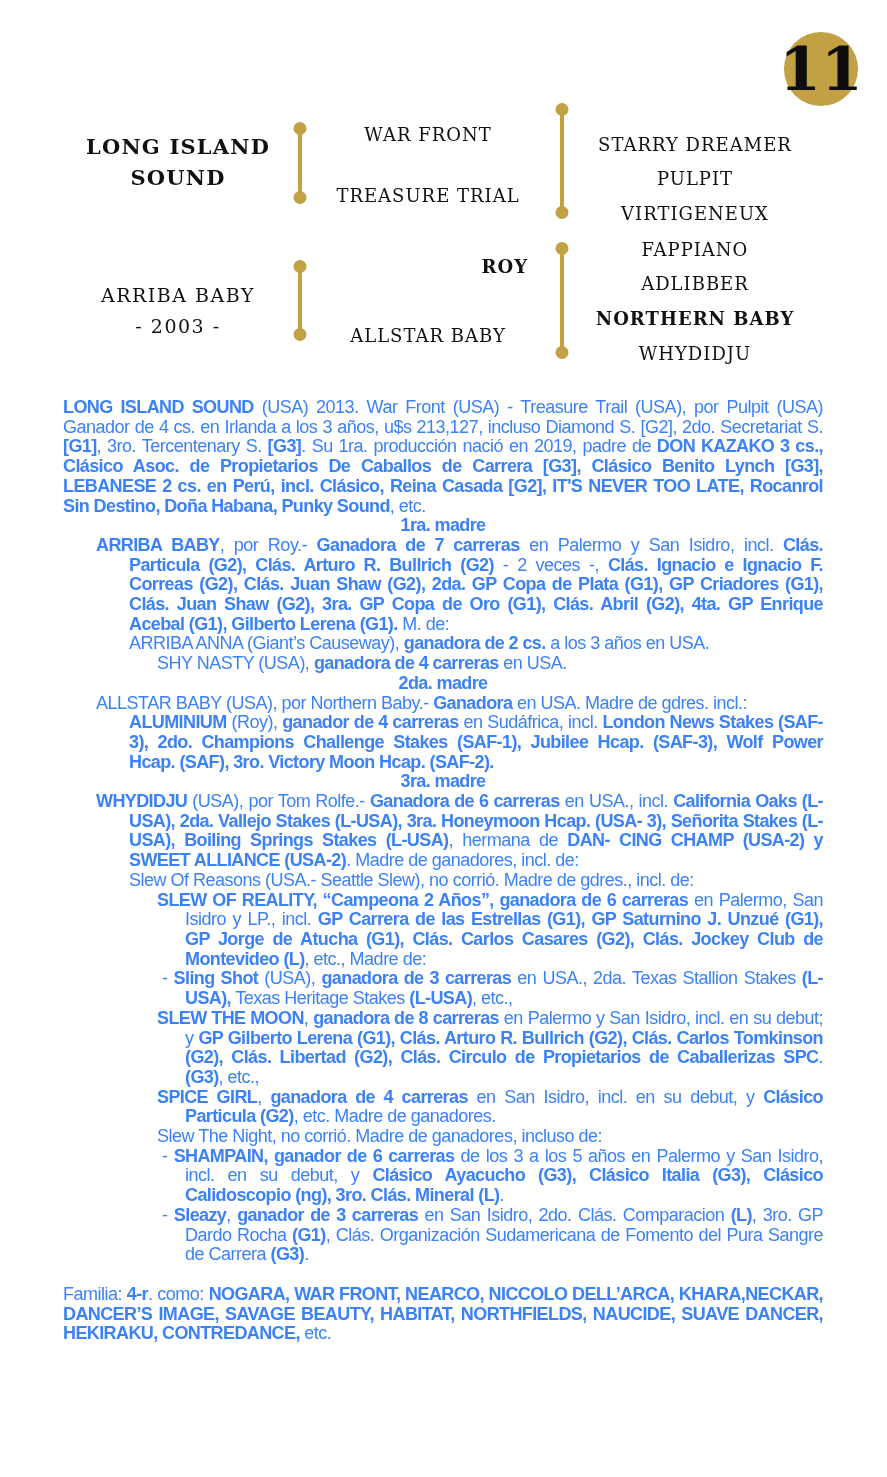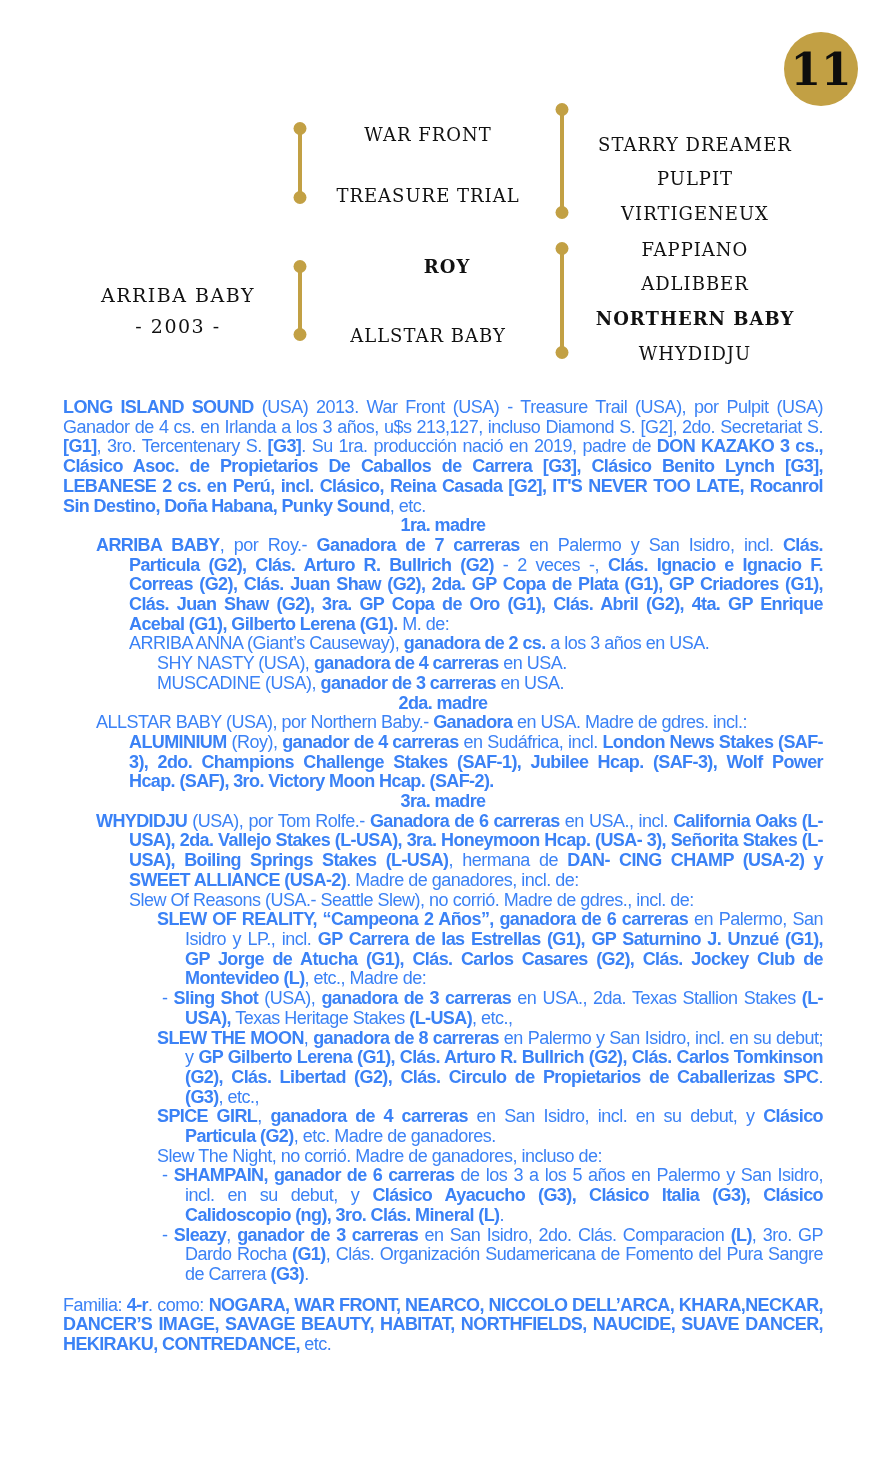--- a/index.html
+++ b/index.html
@@ -3,32 +3,32 @@
 <meta charset="utf-8">
 <style>
   :root{ --gold:#C2A044; --ink:#0b0b0b; }
   html,body{margin:0;padding:0;background:#ffffff;}
   .page{position:relative;width:887px;height:1477px;background:#ffffff;color:var(--ink);
         font-family:"Liberation Sans",sans-serif;overflow:hidden;}
 
   
   .badge{position:absolute;left:784px;top:32px;width:74px;height:74px;border-radius:50%;
          background:var(--gold);display:flex;align-items:center;justify-content:center;
-         font-family:"DejaVu Serif",serif;font-weight:bold;font-size:44px;color:#0d0d0d;}
+         font-family:"DejaVu Serif",serif;font-weight:bold;font-size:60px;color:#0d0d0d;}
 
   
   .pedigree{position:absolute;left:0;top:0;width:887px;height:380px;}
   .ped-name{position:absolute;font-family:"DejaVu Serif",serif;font-size:18px;letter-spacing:1px;
             text-align:center;white-space:nowrap;color:#111;}
   .ped-name.bold{font-weight:bold;}
   .g1{left:58px;top:131px;width:240px;font-size:21px;font-weight:bold;line-height:31px;letter-spacing:1.2px;}
   .g1b{left:58px;top:280px;width:240px;font-size:19px;line-height:31px;letter-spacing:1.5px;}
   .p-g2-0{left:323px;top:124px;width:210px;}
   .p-g2-1{left:323px;top:185px;width:210px;}
-  .p-g2-2{left:342px;top:256px;width:210px;}
+  .p-g2-2{left:318px;top:256px;width:210px;text-align:right;}
   .p-g2-3{left:323px;top:325px;width:210px;}
   .p-g3-0{left:570px;top:99px;width:250px;}
   .p-g3-1{left:570px;top:134px;width:250px;}
   .p-g3-2{left:570px;top:168px;width:250px;}
   .p-g3-3{left:570px;top:203px;width:250px;}
   .p-g3-4{left:570px;top:239px;width:250px;}
   .p-g3-5{left:570px;top:273px;width:250px;}
   .p-g3-6{left:570px;top:308px;width:250px;}
   .p-g3-7{left:570px;top:343px;width:250px;}
 
@@ -41,31 +41,35 @@
   .c2{left:298px;top:266px;height:69px;}
   .c3{left:560px;top:109px;height:104px;}
   .c4{left:560px;top:248px;height:105px;}
 
   
   .bodytext{position:absolute;left:63px;top:398px;width:760px;
             font-size:18px;line-height:19.7px;letter-spacing:-0.5px;color:#3b82f6;}
   .bodytext p{margin:0;text-align:justify;}
   .bodytext p.hd{font-weight:bold;text-align:center;}
   .bodytext span.b{font-weight:bold;letter-spacing:-0.6px;}
-  .bodytext p.gap{margin-top:11px;}
+  .bodytext p.gap{margin-top:20px;}
 </style>
 </head>
 <body>
 
 <div class="page">
 
   <div class="badge">11</div>
 
   <div class="pedigree">
 
+    <div class="ped-name g1">
+      <div>LONG ISLAND</div>
+      <div>SOUND</div>
+    </div>
 
     <div class="ped-name g1b">
       <div>ARRIBA BABY</div>
       <div>- 2003 -</div>
     </div>
 
     <div class="conn c1"></div>
     <div class="conn c2"></div>
     <div class="conn c3"></div>
     <div class="conn c4"></div>
@@ -83,21 +87,20 @@
     <div class="ped-name bold p-g3-6">NORTHERN BABY</div>
     <div class="ped-name p-g3-7">WHYDIDJU</div>
   </div>
 
   <div class="bodytext" id="bodytext">
       <p style="margin-left: 0px; text-indent: 0px;"><span class="b">LONG ISLAND SOUND</span><span> (USA) 2013. War Front (USA) - Treasure Trail (USA), por Pulpit (USA) Ganador de 4 cs. en Irlanda a los 3 años, u$s 213,127, incluso Diamond S. [G2], 2do. Secretariat S. </span><span class="b">[G1]</span><span>, 3ro. Tercentenary S. </span><span class="b">[G3]</span><span>. Su 1ra. producción nació en 2019, padre de </span><span class="b">DON KAZAKO 3 cs., Clásico Asoc. de Propietarios De Caballos de Carrera [G3], Clásico Benito Lynch [G3], LEBANESE 2 cs. en Perú, incl. Clásico, Reina Casada [G2], IT'S NEVER TOO LATE, Rocanrol Sin Destino, Doña Habana, Punky Sound</span><span>, etc.</span></p>
       <p class="hd" style="margin-left: 0px; text-indent: 0px;"><span class="b">1ra. madre</span></p>
       <p style="margin-left: 66px; text-indent: -33px;"><span class="b">ARRIBA BABY</span><span>, por Roy.- </span><span class="b">Ganadora de 7 carreras</span><span> en Palermo y San Isidro, incl. </span><span class="b">Clás. Particula (G2), Clás. Arturo R. Bullrich (G2)</span><span> - 2 veces -, </span><span class="b">Clás. Ignacio e Ignacio F. Correas (G2), Clás. Juan Shaw (G2), 2da. GP Copa de Plata (G1), GP Criadores (G1), Clás. Juan Shaw (G2), 3ra. GP Copa de Oro (G1), Clás. Abril (G2), 4ta. GP Enrique Acebal (G1), Gilberto Lerena (G1).</span><span> M. de:</span></p>
       <p style="margin-left: 66px; text-indent: 0px;"><span>ARRIBA ANNA (Giant’s Causeway), </span><span class="b">ganadora de 2 cs.</span><span> a los 3 años en USA.</span></p>
       <p style="margin-left: 94px; text-indent: 0px;"><span>SHY NASTY (USA), </span><span class="b">ganadora de 4 carreras</span><span> en USA.</span></p>
-      <p style="margin-left: 94px; text-indent: 0px;"><span>MUSCADINE (USA), </span><span class="b">ganador de 3 carreras</span><span> en USA.</span></p>
       <p class="hd" style="margin-left: 0px; text-indent: 0px;"><span class="b">2da. madre</span></p>
       <p style="margin-left: 66px; text-indent: -33px;"><span>ALLSTAR BABY (USA), por Northern Baby.- </span><span class="b">Ganadora</span><span> en USA. Madre de gdres. incl.:</span></p>
       <p style="margin-left: 66px; text-indent: 0px;"><span class="b">ALUMINIUM</span><span> (Roy), </span><span class="b">ganador de 4 carreras</span><span> en Sudáfrica, incl. </span><span class="b">London News Stakes (SAF-3), 2do. Champions Challenge Stakes (SAF-1), Jubilee Hcap. (SAF-3), Wolf Power Hcap. (SAF), 3ro. Victory Moon Hcap. (SAF-2).</span></p>
       <p class="hd" style="margin-left: 0px; text-indent: 0px;"><span class="b">3ra. madre</span></p>
       <p style="margin-left: 66px; text-indent: -33px;"><span class="b">WHYDIDJU</span><span> (USA), por Tom Rolfe.- </span><span class="b">Ganadora de 6 carreras</span><span> en USA., incl. </span><span class="b">California Oaks (L-USA), 2da. Vallejo Stakes (L-USA), 3ra. Honeymoon Hcap. (USA- 3), Señorita Stakes (L-USA), Boiling Springs Stakes (L-USA)</span><span>, hermana de </span><span class="b">DAN- CING CHAMP (USA-2) y SWEET ALLIANCE (USA-2)</span><span>. Madre de ganadores, incl. de:</span></p>
       <p style="margin-left: 66px; text-indent: 0px;"><span>Slew Of Reasons (USA.- Seattle Slew), no corrió. Madre de gdres., incl. de:</span></p>
       <p style="margin-left: 122px; text-indent: -28px;"><span class="b">SLEW OF REALITY, “Campeona 2 Años”, ganadora de 6 carreras</span><span> en Palermo, San Isidro y LP., incl. </span><span class="b">GP Carrera de las Estrellas (G1), GP Saturnino J. Unzué (G1), GP Jorge de Atucha (G1), Clás. Carlos Casares (G2), Clás. Jockey Club de Montevideo (L)</span><span>, etc., Madre de:</span></p>
       <p style="margin-left: 122px; text-indent: -23px;"><span>- </span><span class="b">Sling Shot</span><span> (USA), </span><span class="b">ganadora de 3 carreras</span><span> en USA., 2da. Texas Stallion Stakes </span><span class="b">(L-USA),</span><span> Texas Heritage Stakes </span><span class="b">(L-USA)</span><span>, etc.,</span></p>
       <p style="margin-left: 122px; text-indent: -28px;"><span class="b">SLEW THE MOON</span><span>, </span><span class="b">ganadora de 8 carreras</span><span> en Palermo y San Isidro, incl. en su debut; y </span><span class="b">GP Gilberto Lerena (G1), Clás. Arturo R. Bullrich (G2), Clás. Carlos Tomkinson (G2), Clás. Libertad (G2), Clás. Circulo de Propietarios de Caballerizas SPC</span><span>. </span><span class="b">(G3)</span><span>, etc.,</span></p>
       <p style="margin-left: 122px; text-indent: -28px;"><span class="b">SPICE GIRL</span><span>, </span><span class="b">ganadora de 4 carreras</span><span> en San Isidro, incl. en su debut, y </span><span class="b">Clásico Particula (G2)</span><span>, etc. Madre de ganadores.</span></p>

